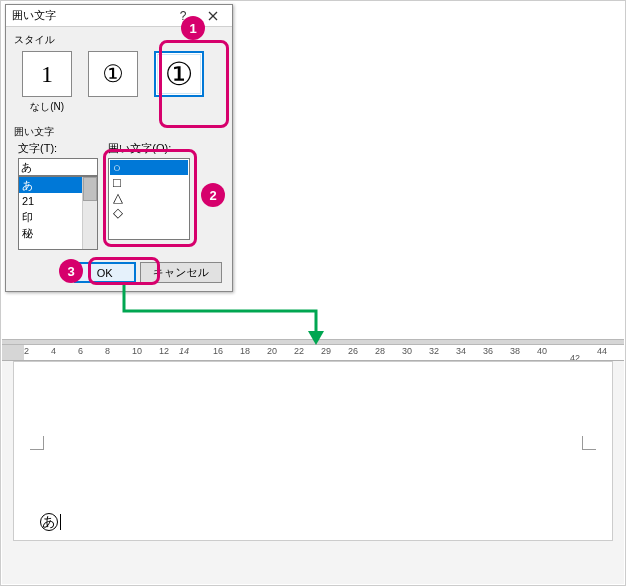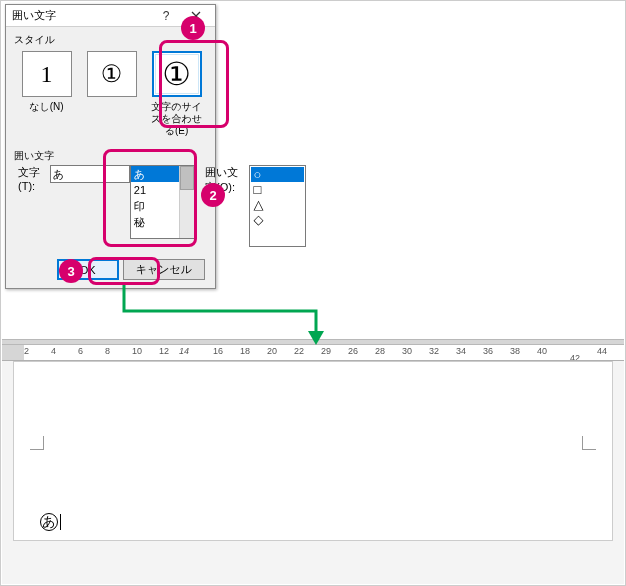--- a/index.html
+++ b/index.html
@@ -1,28 +1,28 @@
 <!DOCTYPE html>
 <html><head>
 <meta charset="utf-8">
 <style>
 * { box-sizing: border-box; margin: 0; padding: 0; }
 body { font-family: "MS UI Gothic", "Meiryo", sans-serif; font-size: 11px; background: #fff; width: 626px; height: 586px; position: relative; border: 1px solid #ccc; }
-.dialog { position: absolute; top: 3px; left: 4px; width: 211px; background: #f0f0f0; border: 1px solid #888; box-shadow: 1px 1px 3px rgba(0,0,0,0.3); }
+.dialog { position: absolute; top: 3px; left: 4px; width: 228px; background: #f0f0f0; border: 1px solid #888; box-shadow: 1px 1px 3px rgba(0,0,0,0.3); }
 .titlebar { display: flex; align-items: center; height: 22px; padding: 0 4px 0 6px; background: #fff; border-bottom: 1px solid #d0d0d0; }
 .titlebar .title { flex: 1; font-size: 11px; }
 .titlebar .help, .titlebar .close { width: 30px; height: 20px; display: flex; align-items: center; justify-content: center; font-size: 12px; color: #333; }
 .section-label { padding: 6px 8px 2px 8px; font-size: 10px; }
 .style-row { display: flex; gap: 8px; padding: 2px 10px 6px 12px; }
 .style-option { width: 58px; text-align: center; }
 .style-icon { width: 50px; height: 46px; margin: 0 auto 4px auto; background: #fff; border: 1px solid #888; display: flex; align-items: center; justify-content: center; font-size: 24px; font-family: serif; }
 .style-icon.selected { border: 2px solid #0078d7; box-shadow: inset 0 0 0 1px #fff, inset 0 0 0 2px #cde6f7; }
 .style-label { font-size: 10px; line-height: 1.2; }
 .enclose-row { display: flex; gap: 10px; padding: 0 10px 6px 12px; }
-.col { display: flex; flex-direction: row; }
+.col { display: flex; flex-direction: column; }
 .col-label { font-size: 11px; margin-bottom: 2px; }
 .text-input { width: 80px; height: 18px; border: 1px solid #7a7a7a; background: #fff; padding: 0 2px; font-size: 11px; }
 .listbox { width: 80px; height: 74px; border: 1px solid #7a7a7a; background: #fff; overflow: hidden; position: relative; }
 .listbox .scrollbar { position: absolute; right: 0; top: 0; bottom: 0; width: 15px; background: #e8e8e8; border-left: 1px solid #ccc; }
 .listbox .thumb { position: absolute; top: 0; left: 0; right: 0; height: 24px; background: #c0c0c0; border: 1px solid #a0a0a0; }
 .listbox .items { margin-right: 15px; }
 .listbox .item { padding: 1px 3px; font-size: 11px; line-height: 14px; }
 .listbox .item.selected { background: #0078d7; color: #fff; }
 .shape-listbox { width: 82px; height: 82px; border: 1px solid #7a7a7a; background: #fff; padding: 1px; }
 .shape-listbox .item { padding: 0 3px; font-size: 13px; line-height: 15px; }
@@ -66,21 +66,20 @@
   <div class="style-row">
     <div class="style-option">
       <div class="style-icon">1</div>
       <div class="style-label">なし(N)</div>
     </div>
     <div class="style-option">
       <div class="style-icon">①</div>
     </div>
     <div class="style-option">
       <div class="style-icon selected" style="font-size:32px;">①</div>
-      <div class="style-label">文字のサイズを合わせる(E)</div>
     </div>
   </div>
 
   <div class="section-label">囲い文字</div>
   <div class="enclose-row">
     <div class="col">
       <div class="col-label">文字(T):</div>
       <input class="text-input" value="あ" style="">
       <div class="listbox">
         <div class="items">

